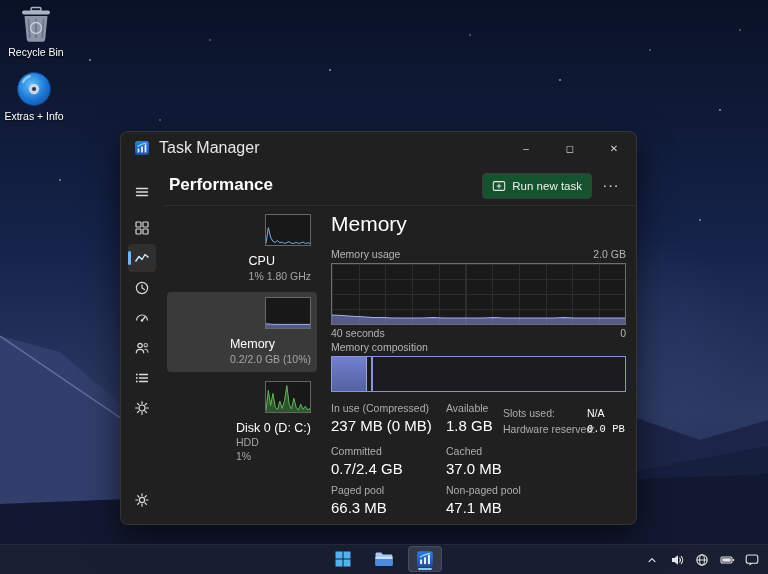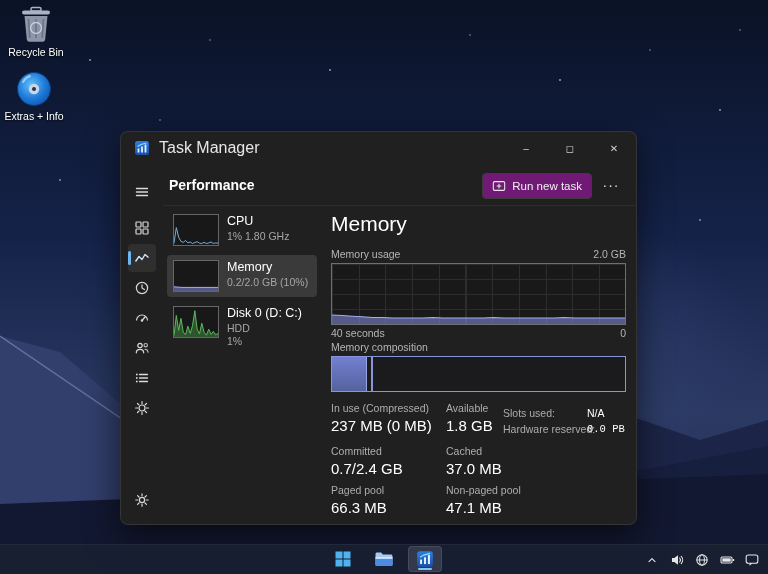--- a/index.html
+++ b/index.html
@@ -23,28 +23,28 @@
   .wbtn{width:44px;height:32px;display:flex;align-items:center;justify-content:center;
     color:#cfcfcf;font-size:10px;border-top-right-radius:8px;}
   .sidebar{position:absolute;left:0;top:32px;bottom:0;width:42px;}
   .navico{position:absolute;left:7px;width:28px;height:28px;border-radius:4px;
     display:flex;align-items:center;justify-content:center;}
   .navico.sel{background:#2f2f2f;}
   .navico.sel .accent{position:absolute;left:0;top:7px;width:3px;height:14px;border-radius:2px;background:#6db6f2;}
   .hamburger{top:14px;}
   .header{position:absolute;left:42px;right:0;top:32px;height:41px;display:flex;align-items:center;
     border-bottom:1px solid rgba(255,255,255,.06);}
-  .header .htitle{font-size:14px;font-weight:bold;color:#fff;margin-left:6px;}
+  .header .htitle{font-size:17px;font-weight:bold;color:#fff;margin-left:6px;}
   .runtask{position:absolute;right:44px;top:9px;height:24px;display:flex;align-items:center;gap:6px;
-    background:#701a75;border:1px solid #3c3c3c;border-radius:4px;padding:0 9px;font-size:11.5px;color:#f0f0f0;}
+    background:#14532d;border:1px solid #3c3c3c;border-radius:4px;padding:0 9px;font-size:11.5px;color:#f0f0f0;}
   .morebtn{position:absolute;right:12px;top:9px;width:26px;height:24px;display:flex;align-items:center;
     justify-content:center;color:#e0e0e0;font-size:14px;letter-spacing:1px;border-radius:4px;}
   
   .perflist{position:absolute;left:46px;top:77px;width:150px;display:flex;flex-direction:column;gap:4px;}
-  .pitem{display:flex;gap:8px;padding:5px 6px;border-radius:4px;align-items:flex-start;}
+  .pitem{display:flex;gap:8px;padding:5px 6px;border-radius:4px;align-items:flex-end;flex-direction:column;}
   .pitem.sel{background:#3a3a3a;}
   .thumb{width:44px;height:30px;background:#181818;border:1px solid #666;flex:0 0 auto;position:relative;overflow:hidden;}
   .pname{font-size:12.5px;color:#fff;line-height:1.25;}
   .psub{font-size:10.5px;color:#a6a6a6;line-height:1.3;}
   .gsvg{position:absolute;inset:0;width:100%;height:100%;}
   
   .detail{position:absolute;left:200px;top:76px;width:305px;bottom:0;}
   .dtitle{position:absolute;left:10px;top:4px;font-size:21px;color:#fff;font-weight:normal;}
   .usagerow{position:absolute;left:10px;top:40px;width:295px;display:flex;justify-content:space-between;
     font-size:10.5px;color:#b5b5b5;}

